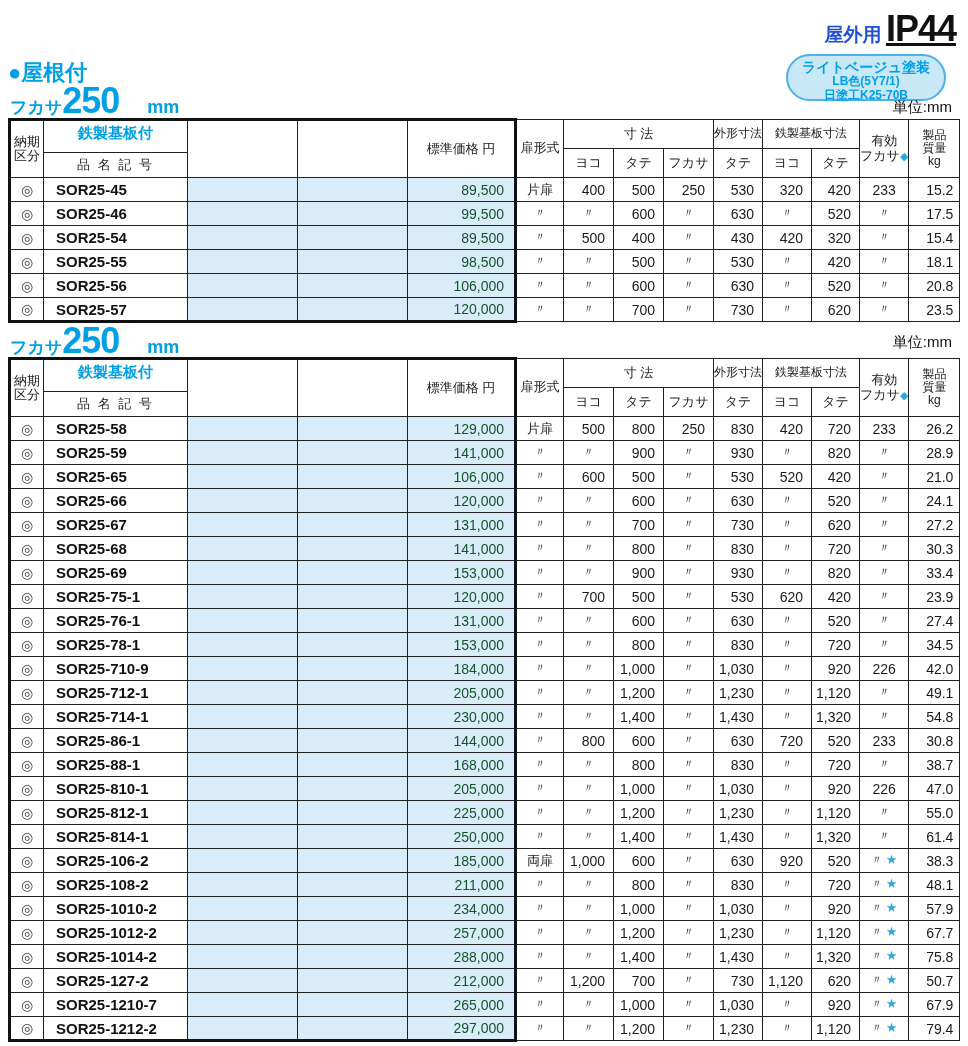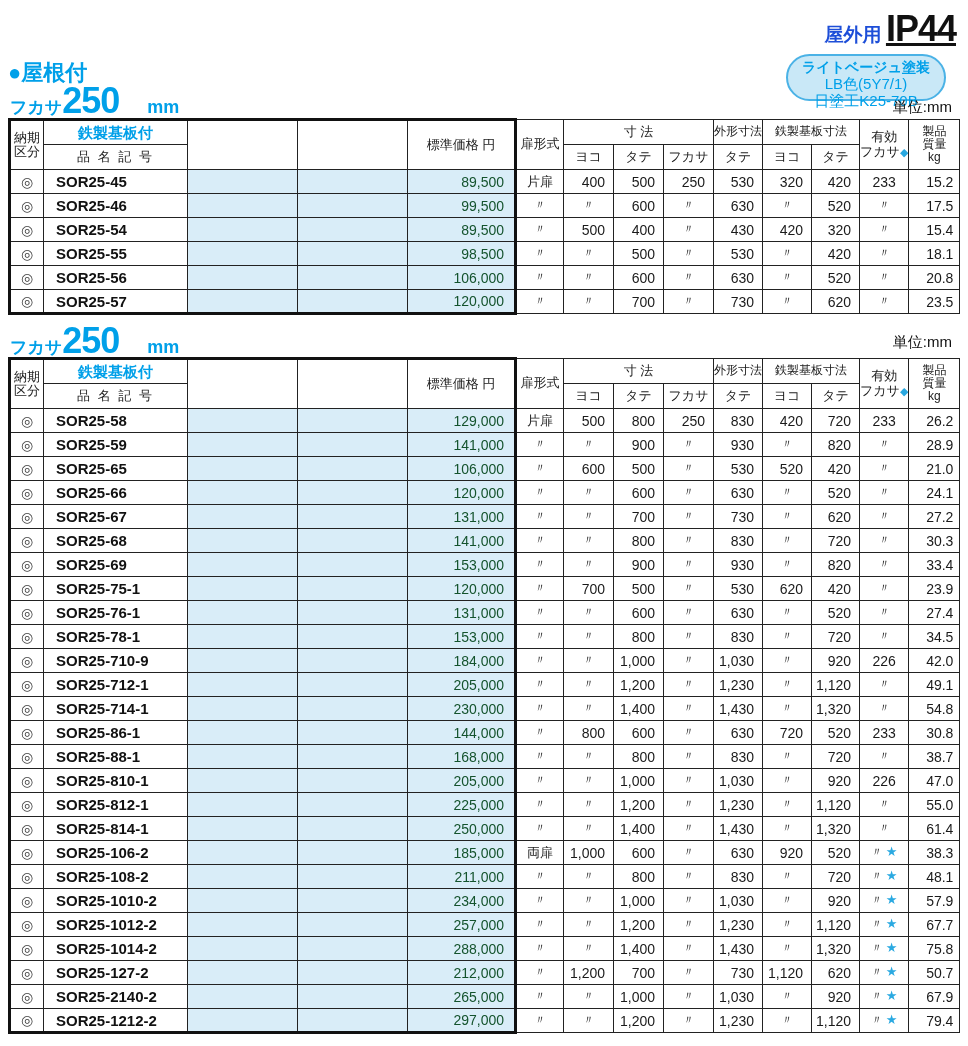--- a/index.html
+++ b/index.html
@@ -13,21 +13,21 @@
   
   #top-right { position:absolute; top:8px; right:12px; width:170px; text-align:right; }
   #outdoor-line { white-space:nowrap; }
   #outdoor-label { font-size:19px; font-weight:bold; color:#1d4ed8; vertical-align:baseline; }
   #ip-rating { font-size:36px; font-weight:bold; color:#111; letter-spacing:-1px; vertical-align:baseline;text-decoration:underline; }
   #paint-badge {
     margin-top:4px; width:160px; height:47px; border:2px solid #4ab2e6; border-radius:24px;
     background:#c9e8f7; color:#00a0e9; text-align:center; padding-top:3px; line-height:1.15;
   }
   #paint-badge .b1 { font-size:14px; font-weight:bold; }
-  #paint-badge .b2, #paint-badge .b3 { font-size:15px; }
+  #paint-badge .b2, #paint-badge .b3 { font-size:12px;font-weight:bold; }
   .unit-label { font-size:15px; color:#111; }
   #unit1 { position:absolute; top:98px; right:16px; }
   #unit2 { position:absolute; top:333px; right:16px; }
 
   #section-title { position:absolute; top:58px; left:8px; font-size:22px; font-weight:bold; color:#00a0e9; }
 
   .depth-heading { position:absolute; left:10px; white-space:nowrap; }
   #depth1 { top:80px; }
   #depth2 { top:320px; }
   .depth-heading .dl { font-size:17px; font-weight:bold; color:#00a0e9; }
@@ -42,21 +42,21 @@
   thead th { font-weight:normal; font-size:13px; text-align:center; height:25px; line-height:1.1; }
   tbody td { height:24px; font-size:14px; }
 
   
   .bt { border-top:3px solid #111 !important; }
   .bl { border-left:3px solid #111 !important; }
   .br { border-right:3px solid #111 !important; }
   tr.lastrow td.lb { border-bottom:3px solid #111 !important; }
 
   th.codehead { padding:0; vertical-align:top; }
-  .grouphead { height:24px; line-height:24px; border-bottom:1px solid #222; font-weight:bold; font-size:15px; }
+  .grouphead { height:32px; line-height:24px; border-bottom:1px solid #222; font-weight:bold; font-size:15px; }
   .codelabel { height:24px; line-height:24px; font-size:13px; letter-spacing:2px; }
   th.small { font-size:12px; }
   .diamond { color:#29a8e0; font-size:11px; }
 
   td.c-mark  { text-align:center; color:#444; font-size:14px; }
   td.c-code  { text-align:left; padding-left:12px; font-weight:bold; font-size:15px; color:#111; }
   td.c-empty { background:#d9edf8; }
   td.c-price { background:#d9edf8; text-align:right; padding-right:10px; color:#14532d; }
   td.c-door  { text-align:center; font-size:13px; }
   td.c-num   { text-align:right; padding-right:8px; }
@@ -658,21 +658,21 @@
     <td class="c-num">700</td>
     <td class="c-num ditto">〃</td>
     <td class="c-num">730</td>
     <td class="c-num">1,120</td>
     <td class="c-num">620</td>
     <td class="c-eff ditto">〃<span class="star">★</span></td>
     <td class="c-mass">50.7</td>
   </tr>
       <tr>
     <td class="lb bl c-mark">◎</td>
-    <td class="lb c-code">SOR25-2140-2</td>
+    <td class="lb c-code">SOR25-1210-7</td>
     <td class="lb c-empty"></td>
     <td class="lb c-empty"></td>
     <td class="lb br c-price">265,000</td>
     <td class="c-door ditto">〃</td>
     <td class="c-num ditto">〃</td>
     <td class="c-num">1,000</td>
     <td class="c-num ditto">〃</td>
     <td class="c-num">1,030</td>
     <td class="c-num ditto">〃</td>
     <td class="c-num">920</td>

